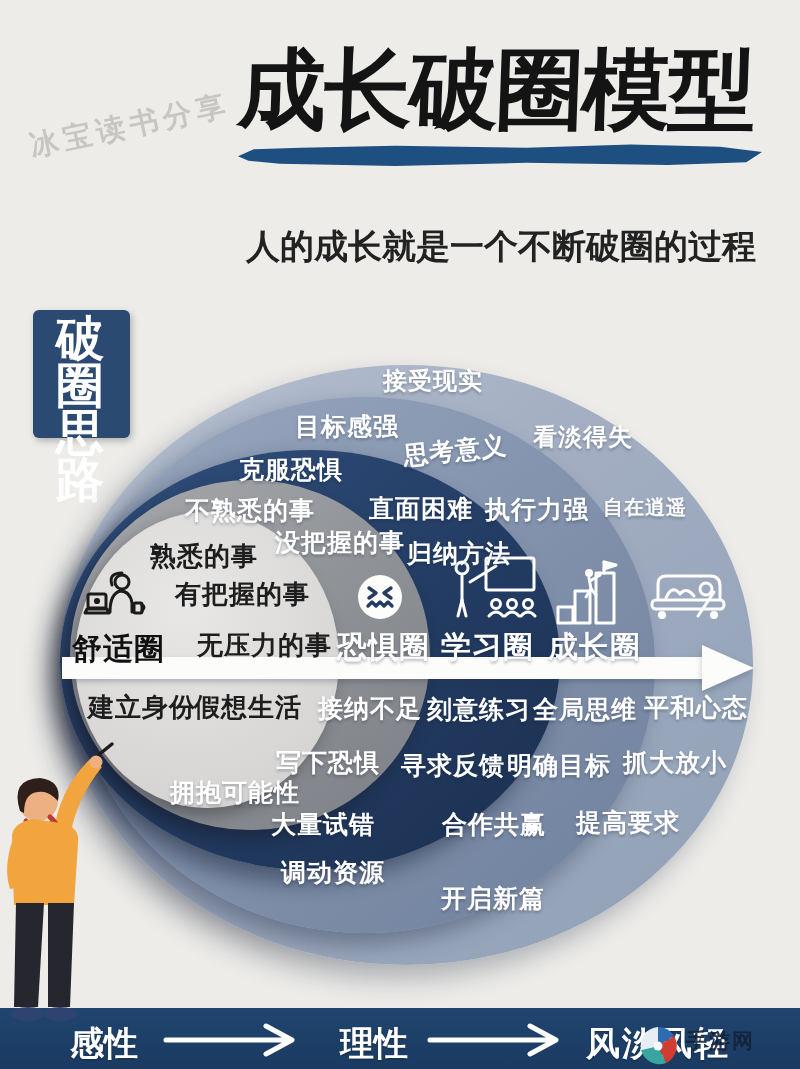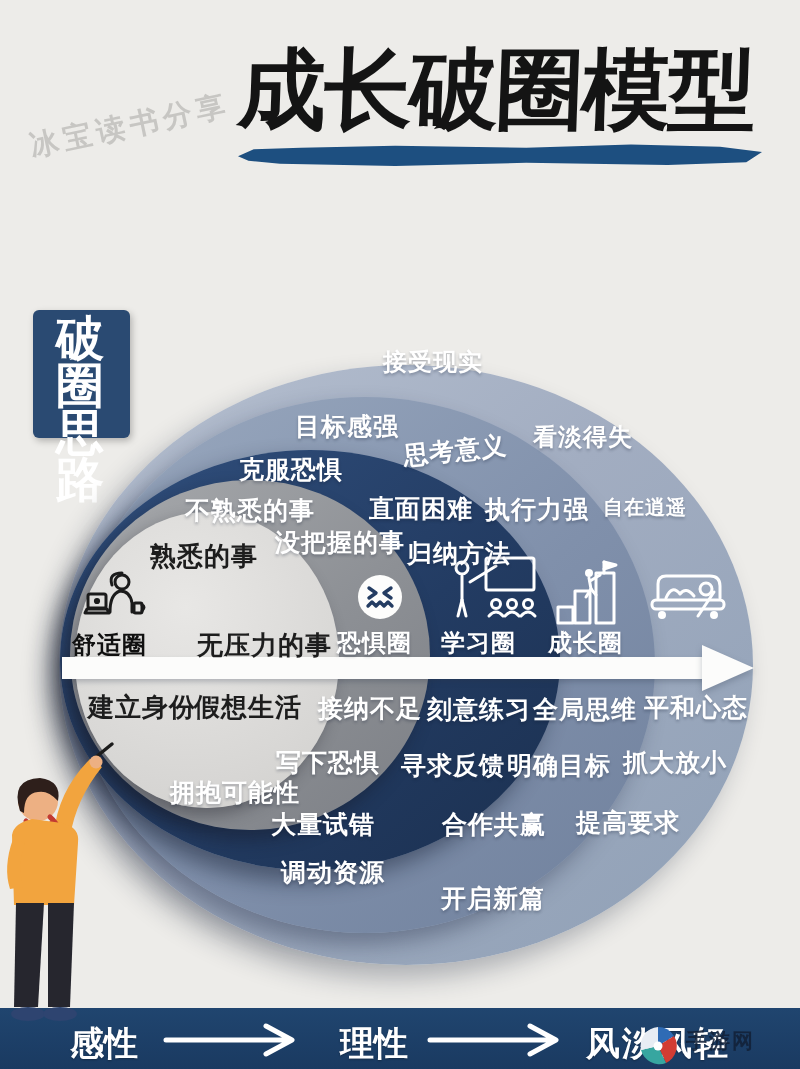--- a/index.html
+++ b/index.html
@@ -40,21 +40,21 @@
     box-shadow:-6px 8px 16px rgba(20,20,30,.35);}
 
   
   .axis-band{left:62px;top:657px;width:648px;height:22px;background:#fcfcfb;
     box-shadow:0 3px 5px rgba(40,50,70,.25);z-index:5;}
   .axis-head{left:702px;top:645px;width:0;height:0;border-top:23px solid transparent;
     border-bottom:23px solid transparent;border-left:52px solid #fcfcfb;z-index:5;
     filter:drop-shadow(0 3px 3px rgba(40,50,70,.25));}
 
   
-  .zone-label{position:absolute;font-size:24px;font-weight:900;letter-spacing:1px;white-space:nowrap;z-index:6;}
+  .zone-label{position:absolute;font-size:30px;font-weight:900;letter-spacing:1px;white-space:nowrap;z-index:6;}
   .zl-dark{color:#101010;}
   .zl-light{color:#fff;text-shadow:0 2px 3px rgba(10,20,40,.3);}
 
   .icon{position:absolute;z-index:6;}
 
   
   .terms-layer{left:0;top:0;width:800px;height:1069px;z-index:6;pointer-events:none;}
   .term{position:absolute;white-space:nowrap;line-height:1;letter-spacing:1px;}
   .term-dark{color:#1d1d1d;font-weight:700;font-size:26px;}
   .term-light{color:#fff;font-weight:700;font-size:25px;text-shadow:0 2px 3px rgba(15,25,45,.28);}
@@ -72,20 +72,21 @@
     letter-spacing:2px;z-index:9;white-space:nowrap;}
 </style>
 </head>
 <body>
 
 <div class="page">
 
   <div class="abs brand-mark">冰宝读书分享</div>
   <div class="abs title">成长破圈模型</div>
   <div class="abs underline"></div>
+  <div class="abs subtitle">人的成长就是一个不断破圈的过程</div>
 
   <div class="abs badge">
     <div>破圈</div>
     <div>思路</div>
   </div>
 
   <div class="ring ring-ease"></div>
   <div class="ring ring-growth"></div>
   <div class="ring ring-learning"></div>
   <div class="ring ring-fear"></div>
@@ -160,20 +161,21 @@
     </g>
   </svg>
 
   <div class="zone-label zl-dark" style="left:72px;top:629px">舒适圈</div>
   <div class="zone-label zl-light" style="left:337px;top:627px">恐惧圈</div>
   <div class="zone-label zl-light" style="left:548px;top:627px">成长圈</div>
   <div class="zone-label zl-light" style="left:441px;top:627px">学习圈</div>
 
   <div class="abs terms-layer">
       <span class="term term-dark" style="left: 150px; top: 543px;">熟悉的事</span>
+      <span class="term term-dark" style="left: 175px; top: 581px;">有把握的事</span>
       <span class="term term-dark" style="left: 197px; top: 632px;">无压力的事</span>
       <span class="term term-dark" style="left: 88px; top: 694px;">建立身份</span>
       <span class="term term-dark" style="left: 194px; top: 694px;">假想生活</span>
       <span class="term term-light" style="left: 185px; top: 498px;">不熟悉的事</span>
       <span class="term term-light" style="left: 275px; top: 530px;">没把握的事</span>
       <span class="term term-light" style="left: 318px; top: 696px;">接纳不足</span>
       <span class="term term-light" style="left: 276px; top: 750px;">写下恐惧</span>
       <span class="term term-light" style="left: 170px; top: 780px;">拥抱可能性</span>
       <span class="term term-light" style="left: 239px; top: 457px;">克服恐惧</span>
       <span class="term term-light" style="left: 369px; top: 496px;">直面困难</span>
@@ -181,21 +183,21 @@
       <span class="term term-light" style="left: 427px; top: 697px;">刻意练习</span>
       <span class="term term-light" style="left: 401px; top: 753px;">寻求反馈</span>
       <span class="term term-light" style="left: 271px; top: 812px;">大量试错</span>
       <span class="term term-light" style="left: 442px; top: 812px;">合作共赢</span>
       <span class="term term-light" style="left: 295px; top: 414px;">目标感强</span>
       <span class="term term-light" style="left: 403px; top: 438px; transform: rotate(-6deg);">思考意义</span>
       <span class="term term-light" style="left: 485px; top: 497px;">执行力强</span>
       <span class="term term-light" style="left: 533px; top: 697px;">全局思维</span>
       <span class="term term-light" style="left: 507px; top: 753px;">明确目标</span>
       <span class="term term-light" style="left: 281px; top: 860px;">调动资源</span>
-      <span class="term term-light" style="left: 383px; top: 350px; font-size: 24px;">接受现实</span>
+      <span class="term term-light" style="left: 383px; top: 369px; font-size: 24px;">接受现实</span>
       <span class="term term-light" style="left: 533px; top: 425px; font-size: 24px;">看淡得失</span>
       <span class="term term-light" style="left: 603px; top: 497px; font-size: 20px;">自在逍遥</span>
       <span class="term term-light" style="left: 644px; top: 695px;">平和心态</span>
       <span class="term term-light" style="left: 623px; top: 750px;">抓大放小</span>
       <span class="term term-light" style="left: 576px; top: 810px;">提高要求</span>
       <span class="term term-light" style="left: 441px; top: 886px;">开启新篇</span>
     </div>
 
   <svg class="abs person" width="150" height="290" viewBox="0 0 150 290">
     <line x1="96" y1="22" x2="112" y2="9" stroke="#1c1c1c" stroke-width="3.5" stroke-linecap="round"></line>

